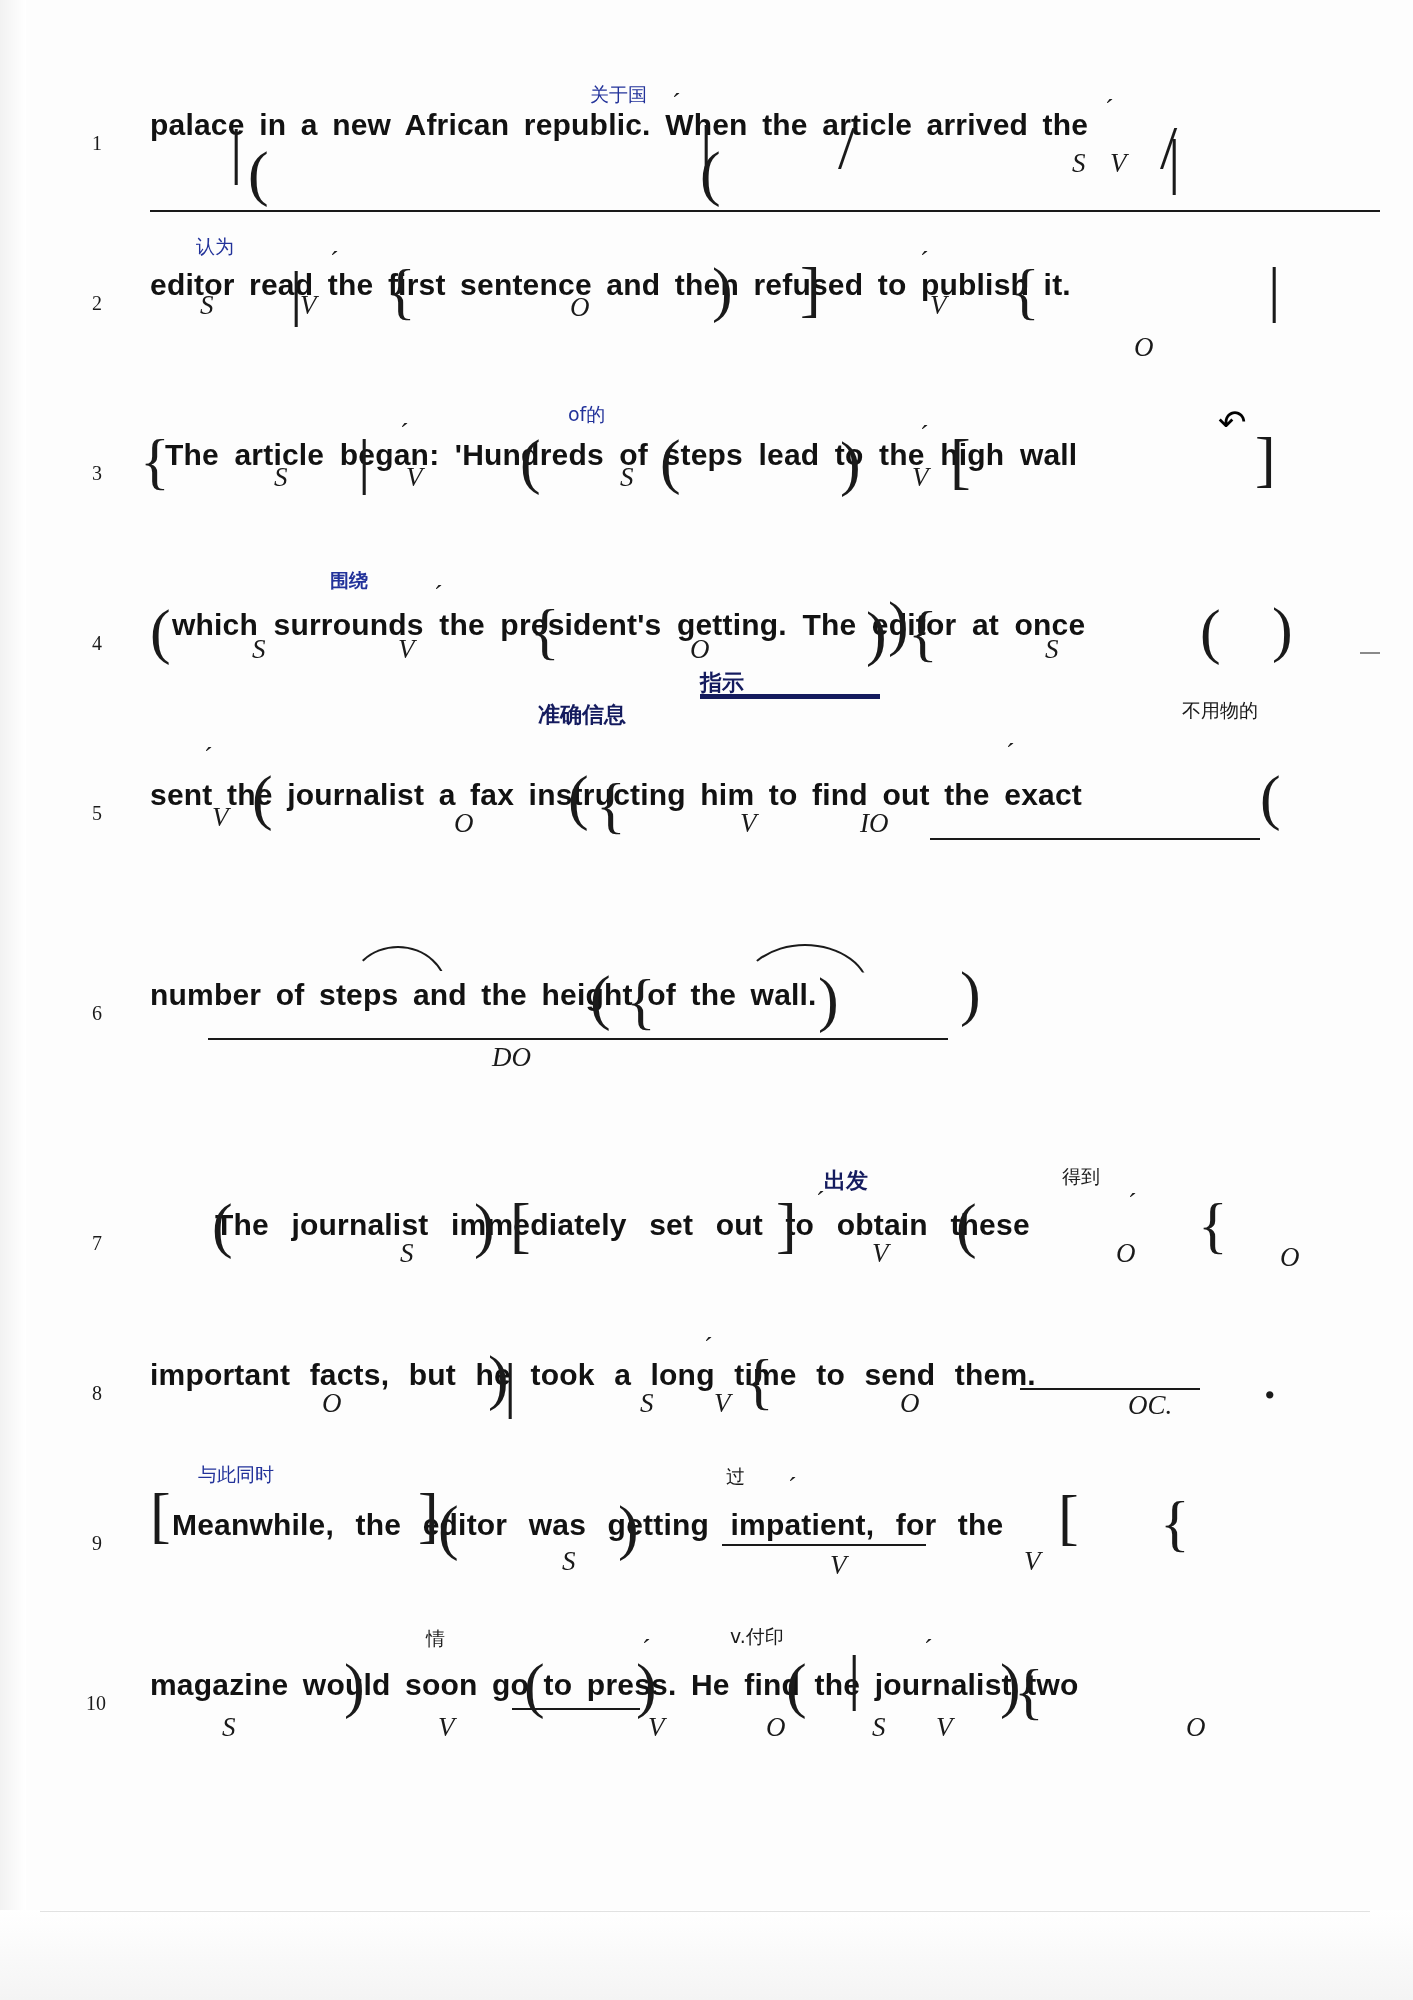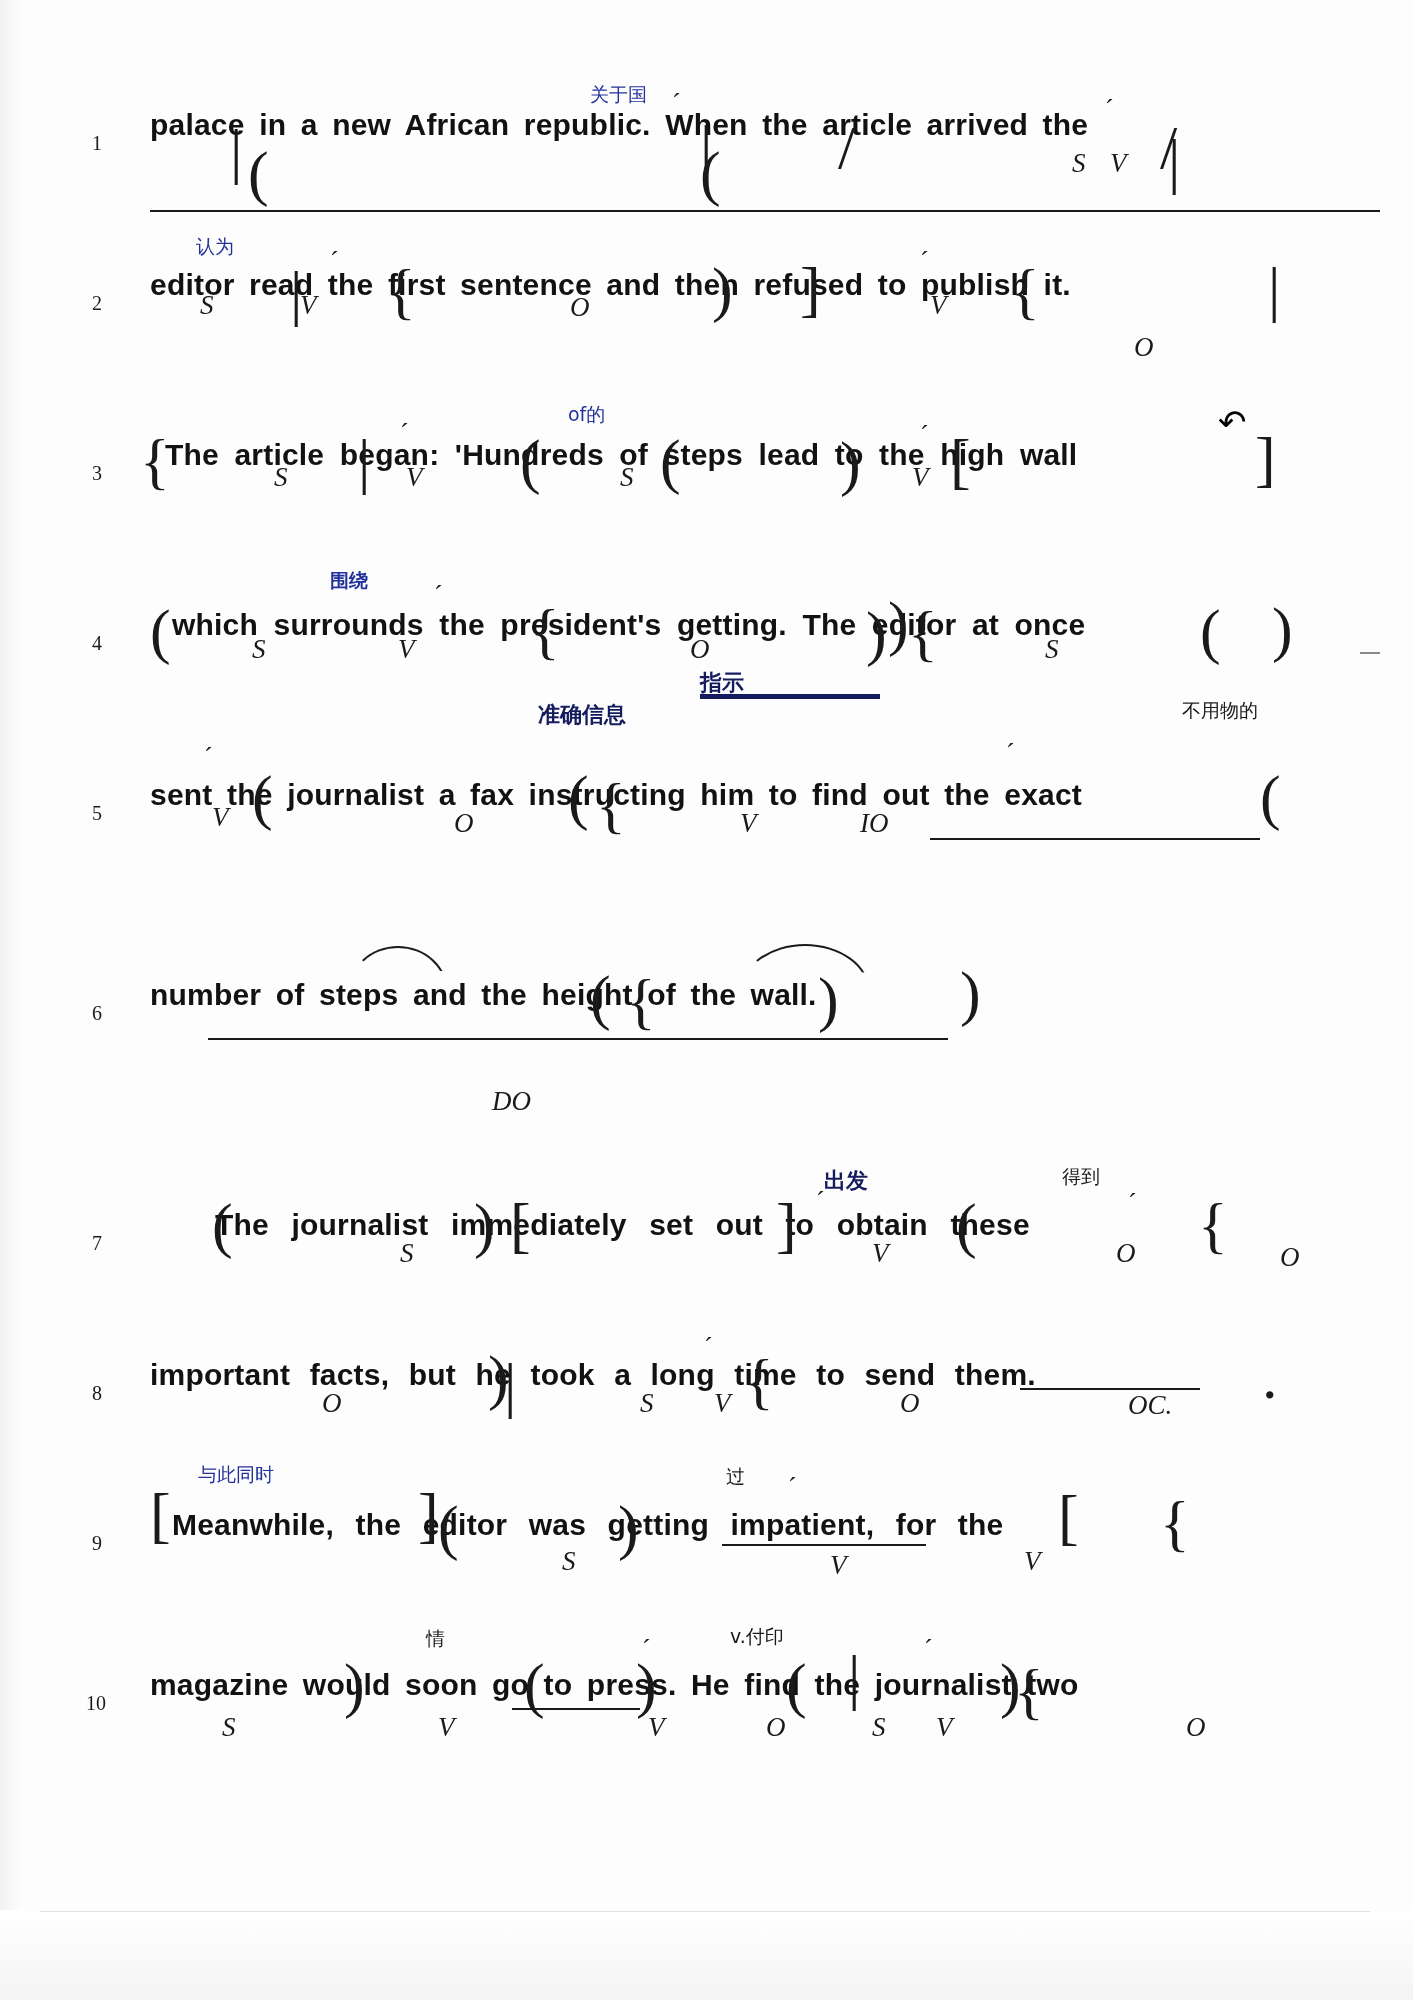--- a/index.html
+++ b/index.html
@@ -265,21 +265,21 @@
     <span class="line-number">6</span>
     <span class="line-text" style="word-spacing:6px;">number of steps and the height of the wall.</span>
 
     <div class="arc" style="left:348px; top:-14px; width:96px; height:42px;"></div>
     <div class="arc" style="left:740px; top:-16px; width:126px; height:44px;"></div>
     <span class="brk" style="left:590px; top:6px;">(</span>
     <span class="brk" style="left:626px; top:10px;">{</span>
     <span class="brk" style="left:818px; top:8px;">)</span>
     <span class="brk" style="left:960px; top:2px;">)</span>
     <span class="uline" style="left:208px; top:78px; width:740px;"></span>
-    <span class="tag" style="left:492px; top:82px;margin-top:44px;">DO</span>
+    <span class="tag" style="left:492px; top:82px;">DO</span>
   </div>
 
   <div class="line" style="top:1190px;">
     <span class="line-number">7</span>
     <span class="line-text indent" style="word-spacing:14px;">The journalist immediately set out to obtain these</span>
 
     <span class="scribble strong" style="left:824px; top:-24px;">出发</span>
     <span class="cn black" style="left:1062px; top:-26px;">得到</span>
     <span class="stress" style="left:816px; top:-4px;">ˊ</span>
     <span class="stress" style="left:1128px; top:-2px;">ˊ</span>

